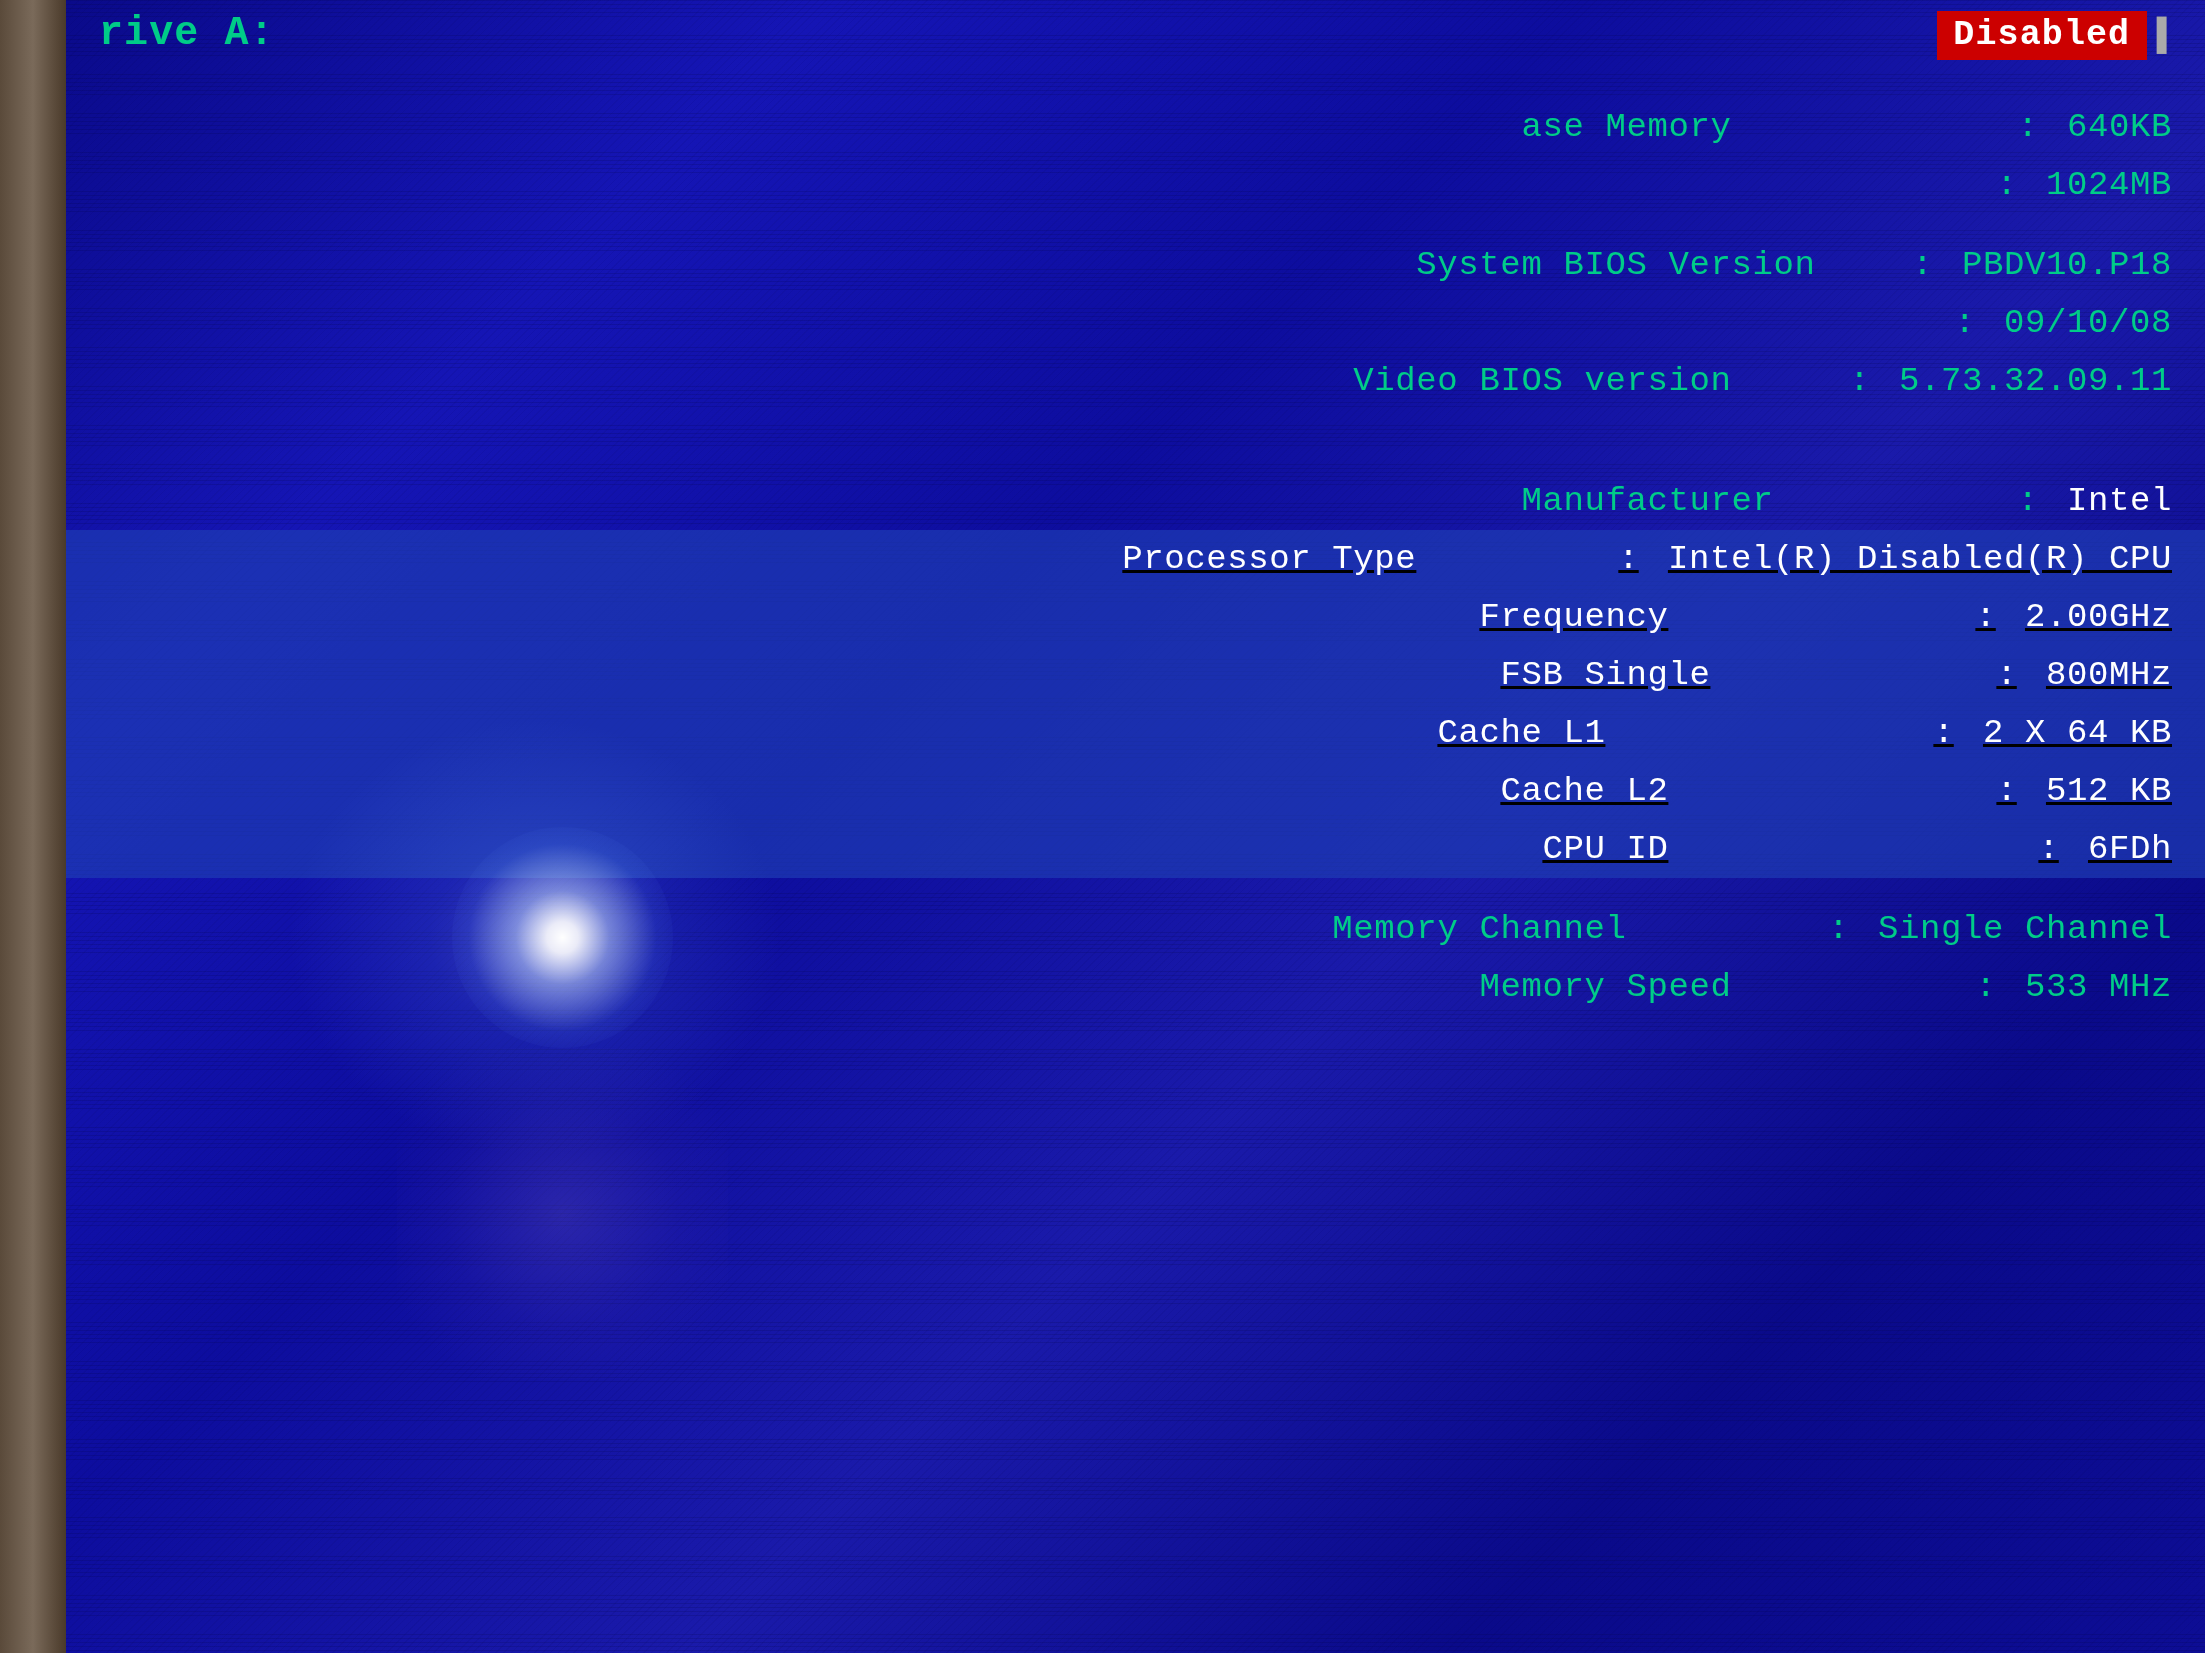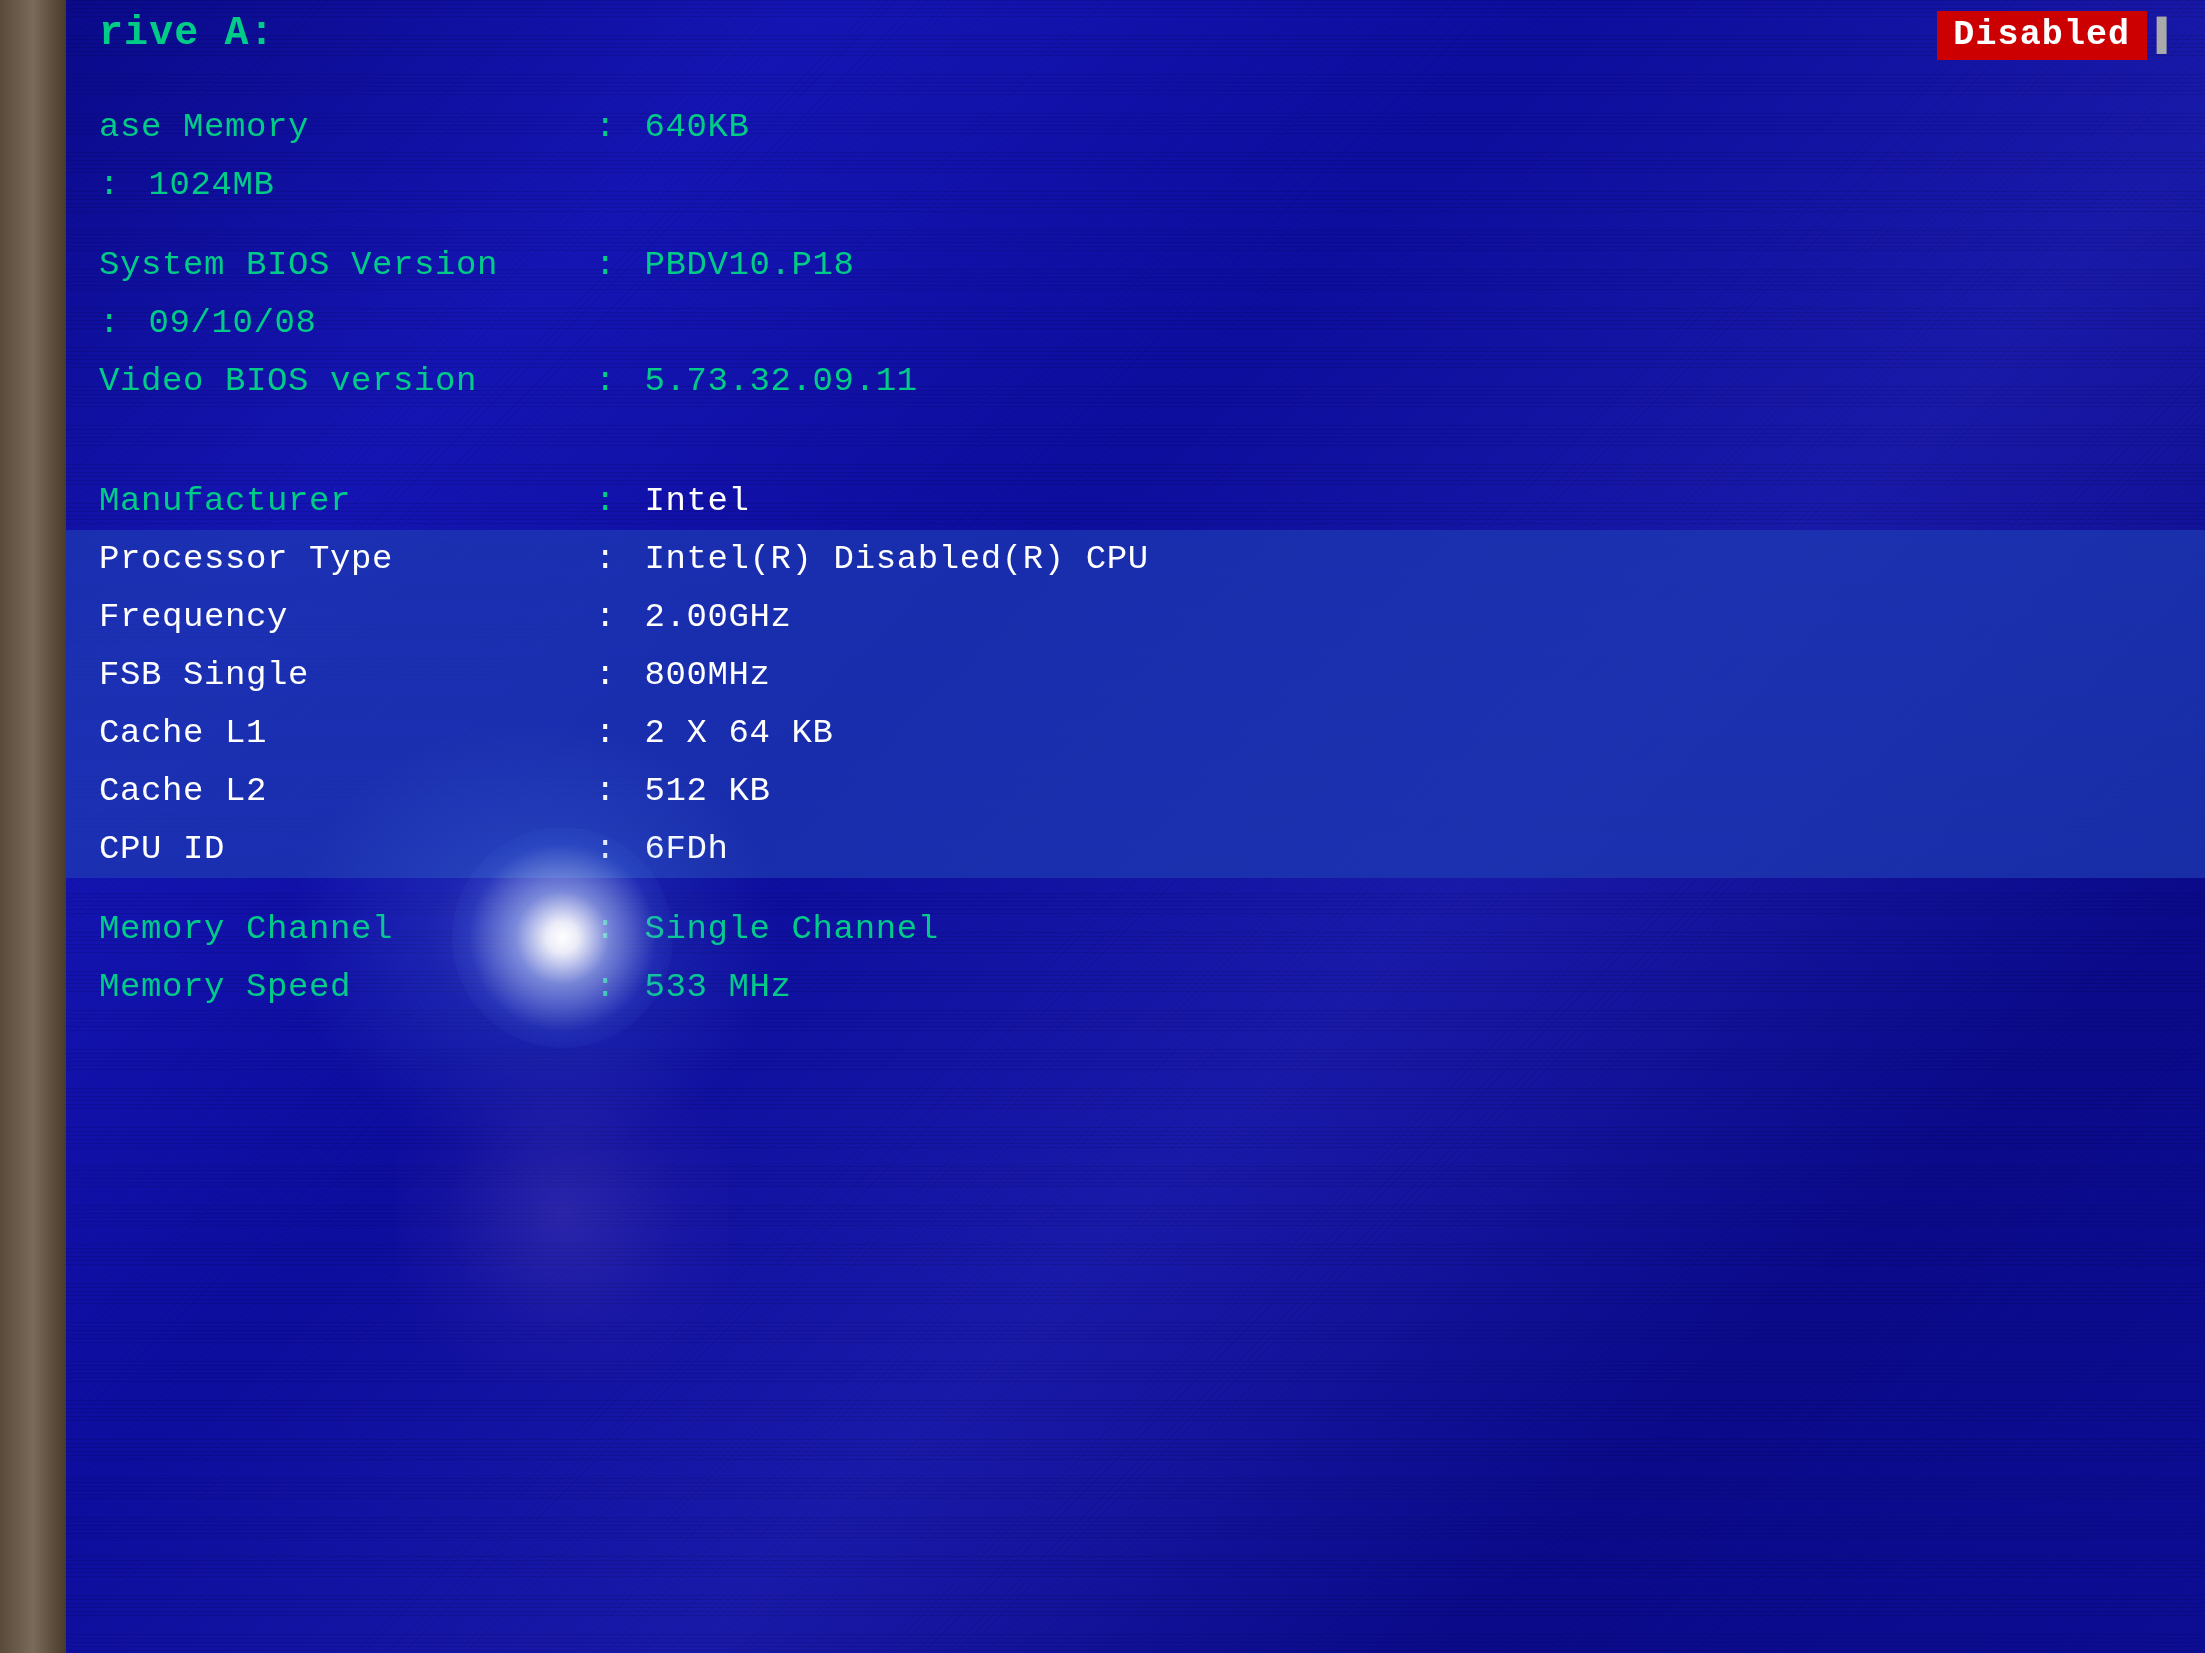--- a/index.html
+++ b/index.html
@@ -110,28 +110,30 @@
     .info-table {
       width: 100%;
       margin-top: 22px;
     }
 
     .info-row {
       display: flex;
       align-items: baseline;
       padding: 10px 0;
       position: relative;
+      justify-content: flex-end;
     }
 
     .info-row.highlighted {
       background: rgba(30, 60, 180, 0.7);
       margin-left: -33px;
       margin-right: -33px;
       padding-left: 33px;
       padding-right: 33px;
+      text-decoration: underline;
     }
 
     .info-label {
       color: #00cc88;
       font-size: 34px;
       min-width: 496px;
       font-weight: normal;
       letter-spacing: 0.6px;
     }
 

